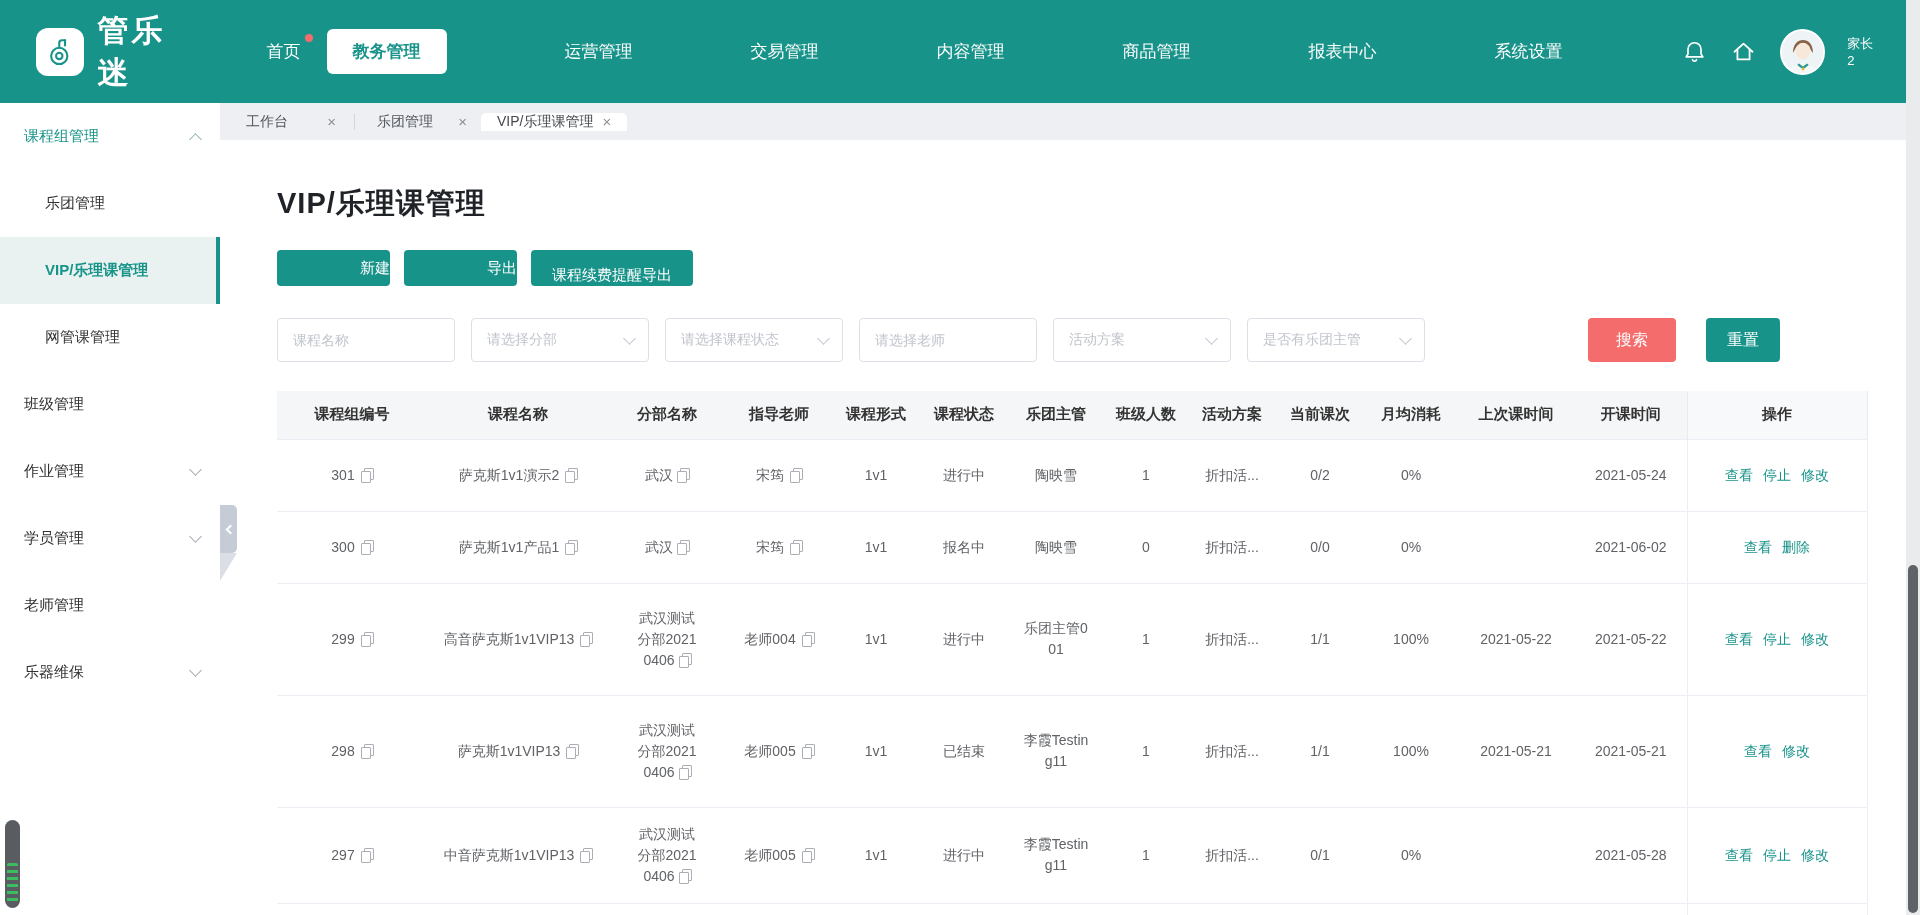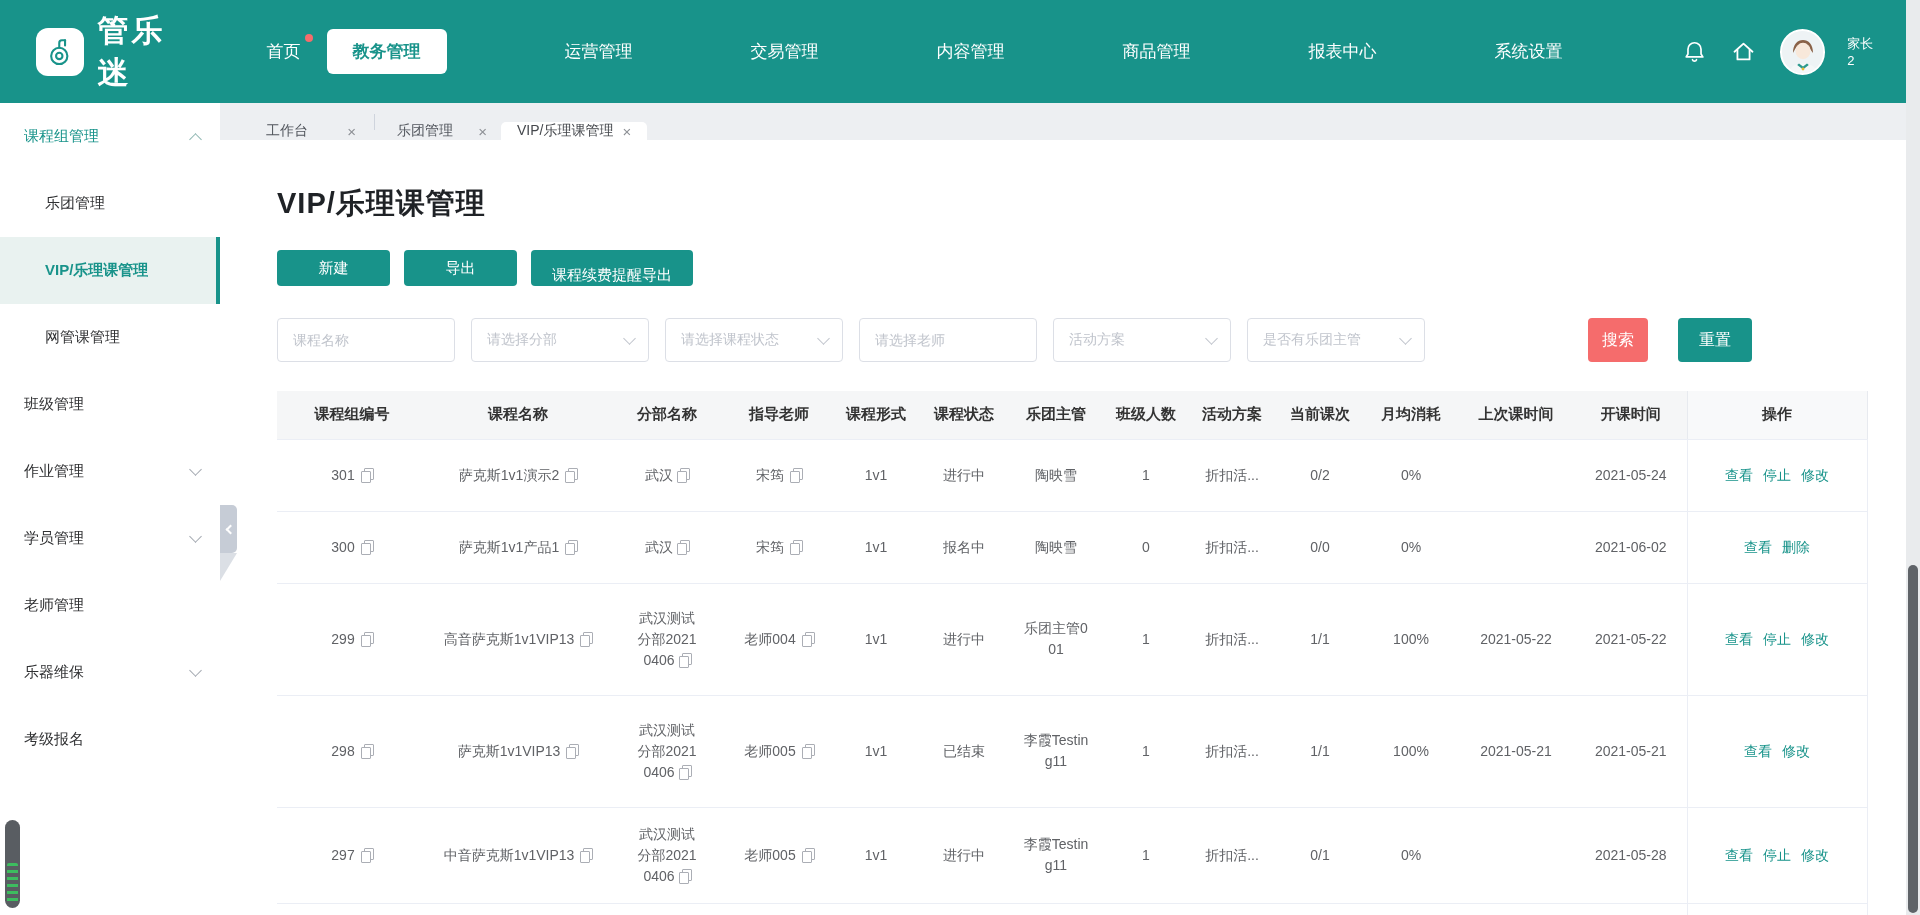--- a/index.html
+++ b/index.html
@@ -23,21 +23,21 @@
   .nav-item{position:relative;color:#fff;font-size:17px;padding:10px 0;cursor:pointer;margin-right:118px;white-space:nowrap;}
   .nav-item.first{margin-right:26px;}
   .nav-item.active{background:#fff;color:var(--teal);font-weight:700;border-radius:6px;padding:11px 26px;}
   .nav-dot{position:absolute;top:4px;right:-12px;width:8px;height:8px;border-radius:50%;background:var(--danger);}
   .top-right{margin-left:auto;display:flex;align-items:center;gap:22px;}
   .tr-icon{width:28px;height:28px;display:flex;align-items:center;justify-content:center;cursor:pointer;}
   .avatar{width:46px;height:46px;border-radius:50%;background:#eef4f6;border:2px solid #ffffff;overflow:hidden;cursor:pointer;}
   .username{color:#fff;font-size:13px;cursor:pointer;}
 
   
-  .tabbar{position:absolute;top:103px;left:220px;right:14px;height:37px;background:#edeff2;display:flex;align-items:flex-end;padding-left:28px;z-index:20;}
+  .tabbar{position:absolute;top:103px;left:220px;right:14px;height:37px;background:#edeff2;display:flex;align-items:center;padding-left:8px;z-index:20;}
   .tab{display:flex;align-items:center;color:#51555c;font-size:14px;cursor:pointer;}
   .tab.plain{width:122px;justify-content:space-between;padding:0 14px 0 18px;}
   .tab.active{background:#fff;border-radius:5px 5px 0 0;padding:0 16px;gap:9px;color:#45484d;}
   .tab-close{color:#8d9095;font-size:15px;line-height:1;cursor:pointer;}
   .tab-sep{width:1px;height:16px;background:#cfd4dd;align-self:center;margin:0 4px;}
 
   
   .sidebar{position:absolute;top:103px;left:0;width:220px;bottom:0;background:#fff;z-index:10;}
   .sb-row{height:67px;display:flex;align-items:center;padding:0 20px 0 24px;font-size:15px;color:#303133;cursor:pointer;position:relative;}
   .sb-row .sb-spacer{flex:1;}
@@ -55,31 +55,31 @@
   .collapse-handle::after{content:"";position:absolute;top:48px;left:0;border-top:28px solid #dbdfe5;border-right:17px solid transparent;}
   .chev-left{display:inline-block;width:7px;height:7px;border-left:2px solid #fff;border-bottom:2px solid #fff;transform:rotate(45deg);margin-left:3px;}
 
   
   .main{position:absolute;top:140px;left:220px;right:14px;bottom:0;background:#fff;padding-left:57px;overflow:hidden;}
   .page-title{margin-top:44px;font-size:29px;font-weight:800;color:#1f2226;letter-spacing:1px;}
   .actions{margin-top:26px;display:flex;gap:14px;}
   .btn{border:none;border-radius:4px;color:#fff;font-size:15px;cursor:pointer;font-family:inherit;}
   .btn.teal{background:var(--teal);}
   .btn.danger{background:var(--danger);}
-  .btn.act{height:36px;width:113px;}
+  .btn.act{height:36px;width:113px;text-align:right;}
   .btn.act.wide{width:auto;padding:16px 21px;}
 
   .filters{margin-top:32px;display:flex;align-items:center;width:1762px;}
   .f-input,.f-select{width:178px;height:44px;border:1px solid #dcdfe6;border-radius:4px;font-size:14px;margin-right:16px;background:#fff;}
   .f-input{padding:0 15px;color:#333;outline:none;font-family:inherit;}
   .f-input::placeholder{color:var(--ph);}
   .f-select{display:flex;align-items:center;justify-content:space-between;padding:0 14px 0 15px;cursor:pointer;}
   .f-select .ph{color:var(--ph);}
   .f-select .chev{border-color:var(--ph);}
-  .btn.search{height:44px;width:60px;margin-left:147px;font-size:16px;}
+  .btn.search{height:44px;width:88px;margin-left:147px;font-size:16px;}
   .btn.reset{height:44px;width:74px;margin-left:30px;font-size:16px;}
 
   
   table.grid{border-collapse:collapse;table-layout:fixed;width:1590px;margin-top:29px;}
   .grid th{background:#f5f6f7;height:48px;font-size:15px;font-weight:700;color:#333;text-align:center;padding:0 4px;border-bottom:1px solid var(--rowline);}
   .grid th:last-child{background:#f8f9fa;border-left:1px solid #e7eaef;border-right:1px solid #e7eaef;}
   .grid td{border-bottom:1px solid var(--rowline);text-align:center;font-size:14px;color:var(--cell);padding:8px 4px;line-height:21px;vertical-align:middle;}
   .grid td:last-child{border-left:1px solid var(--rowline);border-right:1px solid var(--rowline);}
   tr.h72{height:72px;}
   tr.h112{height:112px;}
@@ -202,23 +202,20 @@
       <span class="sb-spacer"></span>
       <i class="chev"></i>
     </div>
     <div class="sb-row">
       <span>老师管理</span>
     </div>
     <div class="sb-row">
       <span>乐器维保</span>
       <span class="sb-spacer"></span>
       <i class="chev"></i>
-    </div>
-    <div class="sb-row">
-      <span>考级报名</span>
     </div>
     <div class="sb-pill"></div>
   </aside>
 
   <div class="collapse-handle">
     <i class="chev-left"></i>
   </div>
 
   <main class="main">
     <h1 class="page-title">VIP/乐理课管理</h1>

